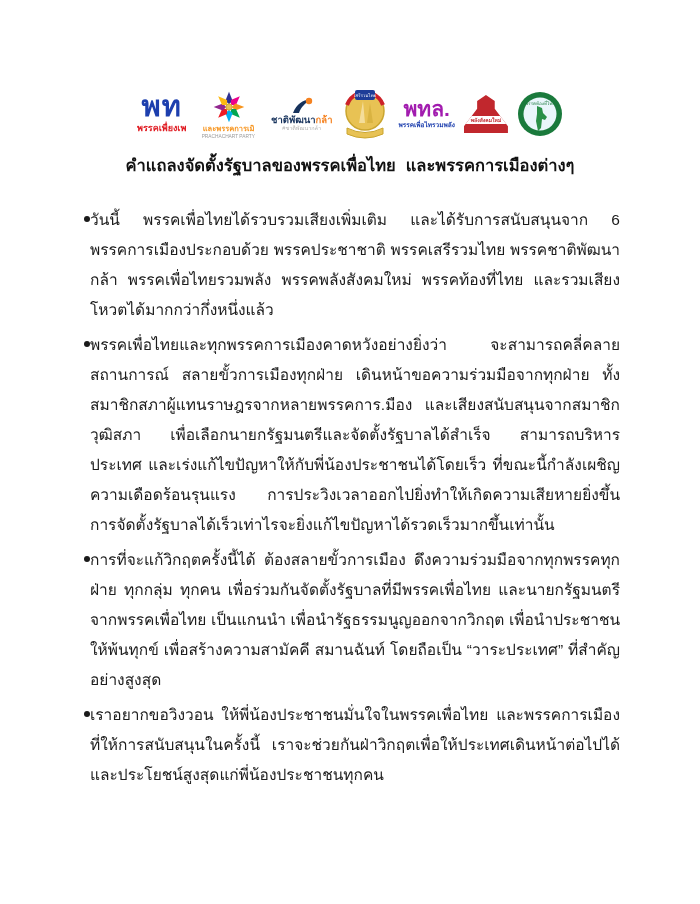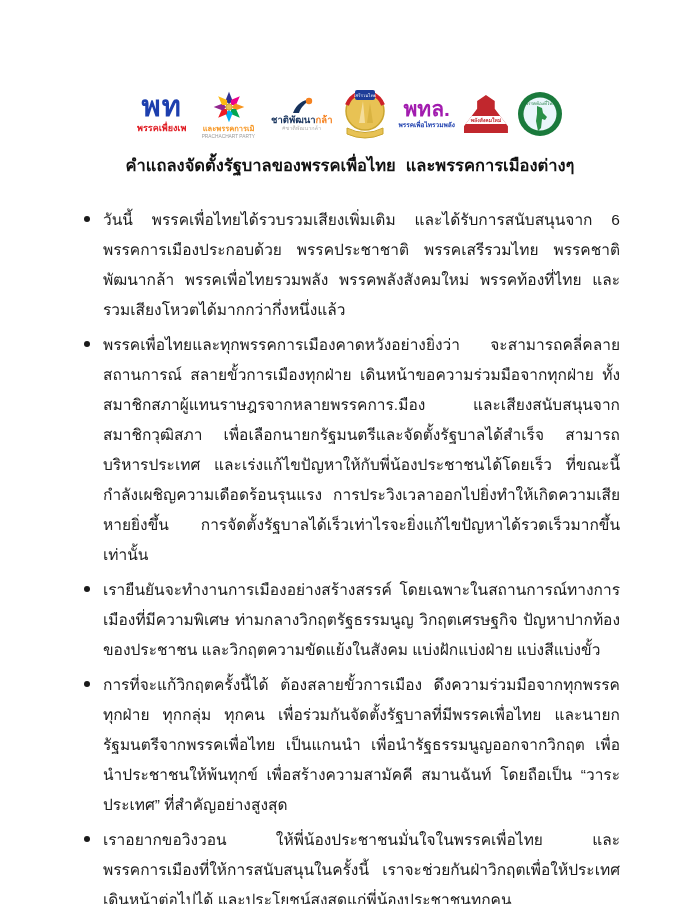--- a/index.html
+++ b/index.html
@@ -55,21 +55,21 @@
     color:#111111;
     line-height:22px;
     font-family:Liberation Mono, monospace;
   }
   
   .bullets{
     list-style:none;
     margin:27px 80px 0 84px;
     padding:0;
   }
-  .bullet-item{display:flex;gap:13px;margin:0 0 5px 0;}
+  .bullet-item{display:flex;margin:0 0 5px 0;}
   .dot{width:6px;height:6px;border-radius:50%;background:#1a1a1a;margin-top:11px;flex:0 0 6px;}
   .bullet-text{
     margin:0;flex:1;
     font-size:15.5px;line-height:30px;
     color:#1c1c1c;text-align:justify;
   }
 </style>
 </head>
 <body>
 
@@ -152,24 +152,20 @@
     <li class="bullet-item">
       <span class="dot"></span>
       <p class="bullet-text">วันนี้ พรรคเพื่อไทยได้รวบรวมเสียงเพิ่มเติม และได้รับการสนับสนุนจาก 6 พรรคการเมืองประกอบด้วย พรรคประชาชาติ พรรคเสรีรวมไทย พรรคชาติพัฒนากล้า พรรคเพื่อไทยรวมพลัง พรรคพลังสังคมใหม่ พรรคท้องที่ไทย และรวมเสียงโหวตได้มากกว่ากึ่งหนึ่งแล้ว</p>
     </li>
     <li class="bullet-item">
       <span class="dot"></span>
       <p class="bullet-text">พรรคเพื่อไทยและทุกพรรคการเมืองคาดหวังอย่างยิ่งว่า จะสามารถคลี่คลายสถานการณ์ สลายขั้วการเมืองทุกฝ่าย เดินหน้าขอความร่วมมือจากทุกฝ่าย ทั้งสมาชิกสภาผู้แทนราษฎรจากหลายพรรคการ.มือง และเสียงสนับสนุนจากสมาชิกวุฒิสภา เพื่อเลือกนายกรัฐมนตรีและจัดตั้งรัฐบาลได้สำเร็จ สามารถบริหารประเทศ และเร่งแก้ไขปัญหาให้กับพี่น้องประชาชนได้โดยเร็ว ที่ขณะนี้กำลังเผชิญความเดือดร้อนรุนแรง การประวิงเวลาออกไปยิ่งทำให้เกิดความเสียหายยิ่งขึ้น การจัดตั้งรัฐบาลได้เร็วเท่าไรจะยิ่งแก้ไขปัญหาได้รวดเร็วมากขึ้นเท่านั้น</p>
     </li>
     <li class="bullet-item">
       <span class="dot"></span>
-      <p class="bullet-text">เรายืนยันจะทำงานการเมืองอย่างสร้างสรรค์ โดยเฉพาะในสถานการณ์ทางการเมืองที่มีความพิเศษ ท่ามกลางวิกฤตรัฐธรรมนูญ วิกฤตเศรษฐกิจ ปัญหาปากท้องของประชาชน และวิกฤตความขัดแย้งในสังคม แบ่งฝักแบ่งฝ่าย แบ่งสีแบ่งขั้ว</p>
-    </li>
-    <li class="bullet-item">
-      <span class="dot"></span>
       <p class="bullet-text">การที่จะแก้วิกฤตครั้งนี้ได้ ต้องสลายขั้วการเมือง ดึงความร่วมมือจากทุกพรรคทุกฝ่าย ทุกกลุ่ม ทุกคน เพื่อร่วมกันจัดตั้งรัฐบาลที่มีพรรคเพื่อไทย และนายกรัฐมนตรีจากพรรคเพื่อไทย เป็นแกนนำ เพื่อนำรัฐธรรมนูญออกจากวิกฤต เพื่อนำประชาชนให้พ้นทุกข์ เพื่อสร้างความสามัคคี สมานฉันท์ โดยถือเป็น “วาระประเทศ” ที่สำคัญอย่างสูงสุด</p>
     </li>
     <li class="bullet-item">
       <span class="dot"></span>
       <p class="bullet-text">เราอยากขอวิงวอน ให้พี่น้องประชาชนมั่นใจในพรรคเพื่อไทย และพรรคการเมืองที่ให้การสนับสนุนในครั้งนี้ เราจะช่วยกันฝ่าวิกฤตเพื่อให้ประเทศเดินหน้าต่อไปได้ และประโยชน์สูงสุดแก่พี่น้องประชาชนทุกคน</p>
     </li>
   </ul>
 
 </div>
 

